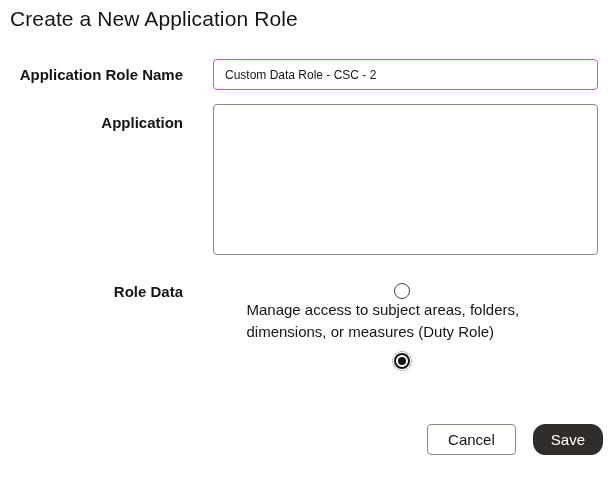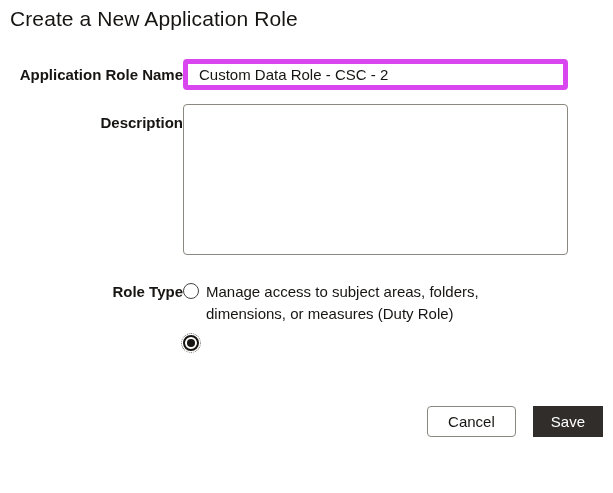--- a/index.html
+++ b/index.html
@@ -30,20 +30,21 @@
     font-size: 14px;
     line-height: 20px;
     color: #454441;
   }
   .form {
     margin-top: 26px;
   }
   .form-row {
     display: grid;
     grid-template-columns: 173px 385px;
+    column-gap: 30px;
     align-items: center;
   }
   .form-row.top-align {
     align-items: start;
   }
   .field-label {
     font-size: 15px;
     font-weight: 700;
     text-align: right;
     color: #161513;
@@ -51,25 +52,25 @@
   }
   .field-label.offset-top {
     padding-top: 9px;
   }
   .field-label.offset-top-sm {
     padding-top: 1px;
   }
   .text-field {
     width: 385px;
     height: 31px;
-    border: 5px solid #d946ef;
+    border: 1px solid #d946ef;
     border-radius: 4px;
     padding: 0 11px;
     font-family: "Liberation Sans", sans-serif;
-    font-size: 15px;
+    font-size: 12px;
     color: #161513;
     background: #ffffff;
     outline: none;
   }
   .row-description { margin-top: 14px; }
   .textarea-field {
     width: 385px;
     height: 151px;
     border: 1px solid #8b8880;
     border-radius: 4px;
@@ -82,22 +83,23 @@
     outline: none;
     display: block;
   }
   .row-roletype { margin-top: 26px; }
   .radio-group {
     display: flex;
     flex-direction: column;
   }
   .radio-row {
     display: flex;
-    align-items: flex-start;
+    align-items: center;
     cursor: default;
+    flex-direction: column;
   }
   .radio-row + .radio-row {
     margin-top: 8px;
   }
   .radio-circle {
     flex: 0 0 auto;
     width: 16px;
     height: 16px;
     border: 1.5px solid #454441;
     border-radius: 50%;
@@ -147,46 +149,46 @@
     background: #ffffff;
     color: #161513;
     border: 1px solid #8b8880;
     border-radius: 4px;
     padding: 0 20px;
   }
   .btn-save {
     background: #312d2a;
     color: #ffffff;
     border: 1px solid #312d2a;
-    border-radius: 0;
+    border-radius: 12px;
     padding: 0 17px;
   }
 </style>
 </head>
 <body>
 
 <div class="dialog">
 
   <div class="title">Create a New Application Role</div>
 
 
   <div class="form">
 
     <div class="form-row row-name">
       <label class="field-label">Application Role Name</label>
       <input class="text-field" type="text" value="Custom Data Role - CSC - 2" style="">
     </div>
 
     <div class="form-row row-description top-align">
-      <label class="field-label offset-top">Description</label>
+      <label class="field-label offset-top">Application</label>
       <textarea class="textarea-field" style=""></textarea>
     </div>
 
     <div class="form-row row-roletype top-align">
-      <label class="field-label offset-top-sm">Role Type</label>
+      <label class="field-label offset-top-sm">Role Data</label>
       <div class="radio-group">
 
         <div class="radio-row" data-selected="false">
           <span class="radio-circle"></span>
           <span class="radio-label">Manage access to subject areas, folders, dimensions, or measures (Duty Role)</span>
         </div>
 
         <div class="radio-row" data-selected="true">
           <span class="radio-circle"></span>
         </div>

